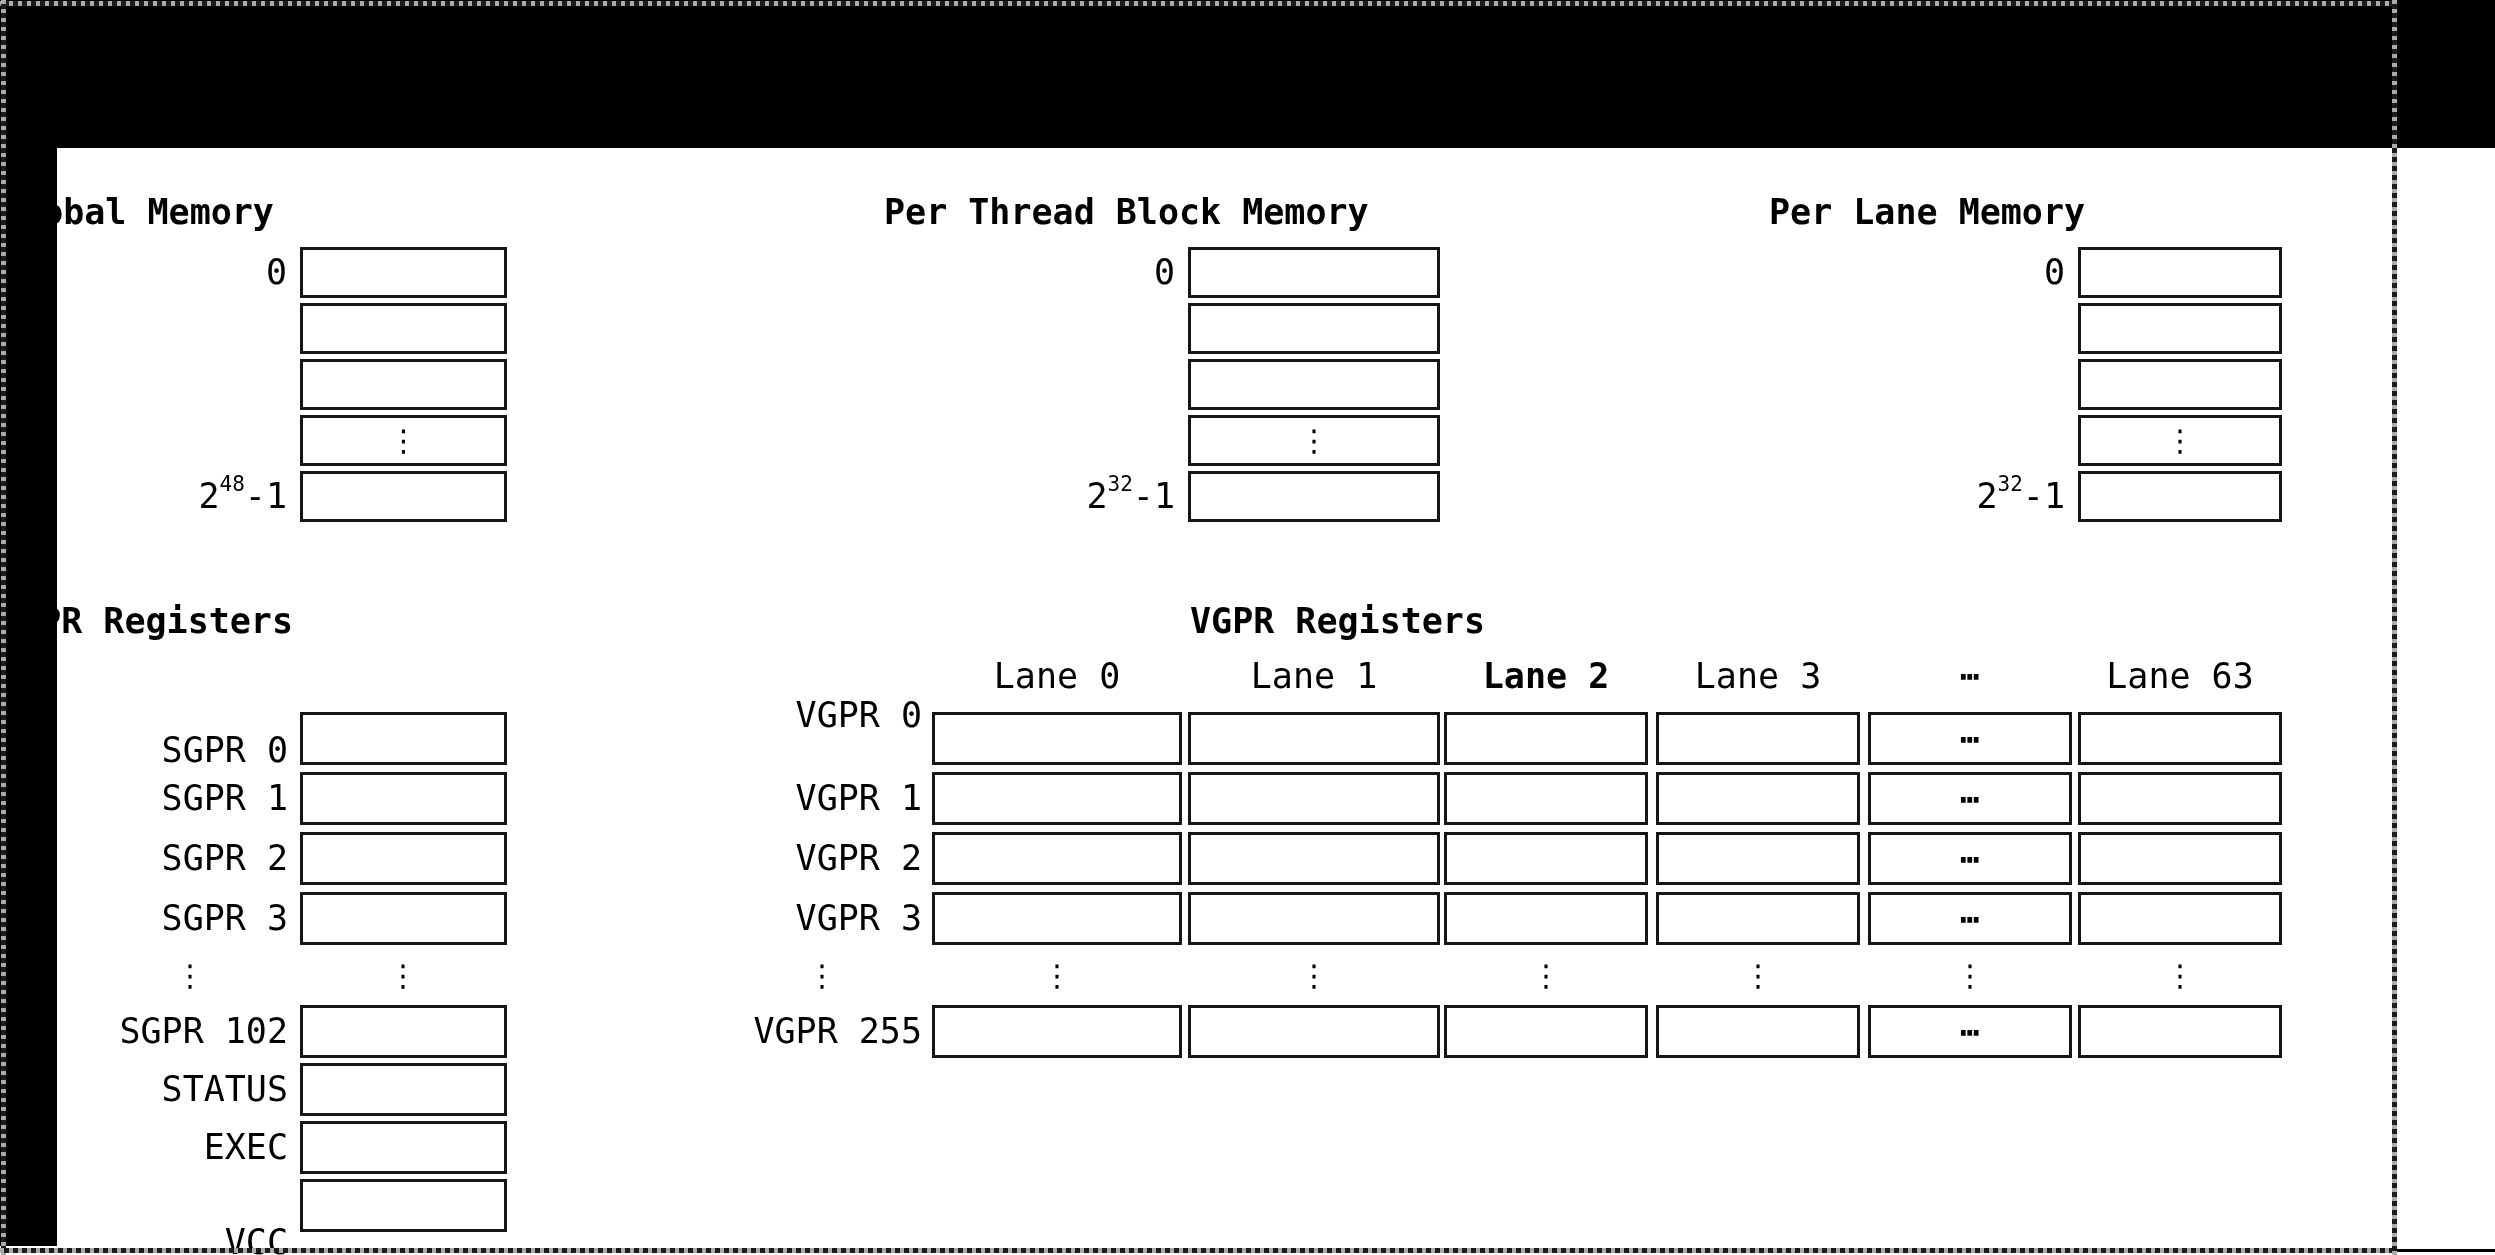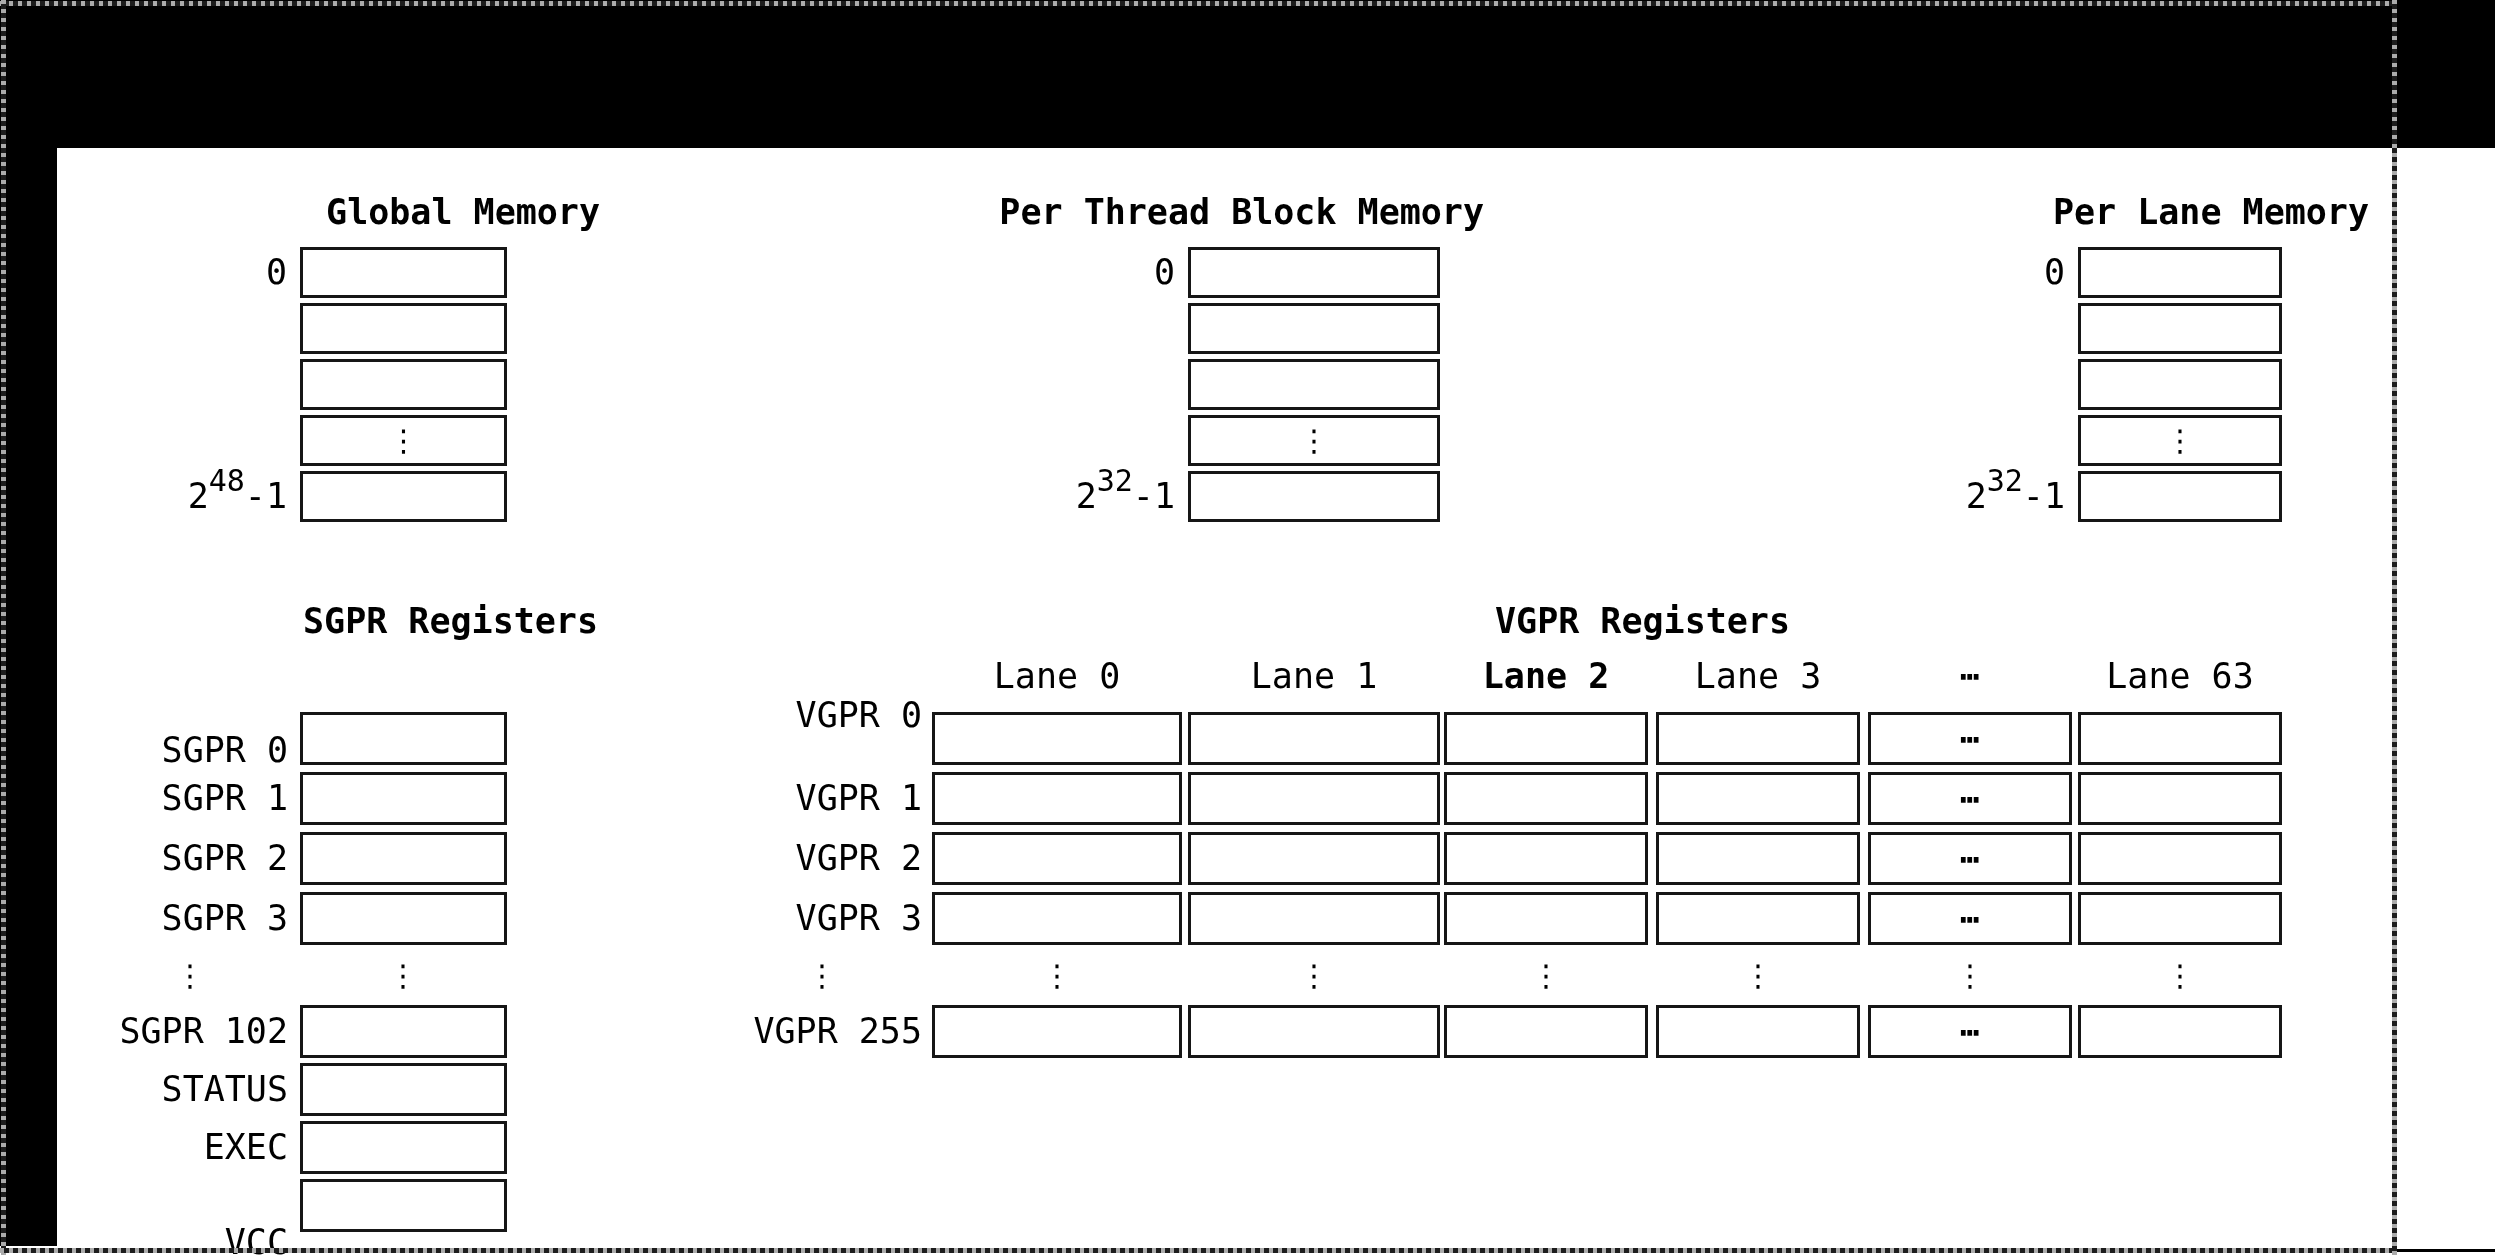--- a/index.html
+++ b/index.html
@@ -8,26 +8,26 @@
     background:#ffffff;
     font-family:"DejaVu Sans Mono","Liberation Mono",monospace;
     color:#000;
   }
   .blk{position:absolute;background:#000;}
   .box{
     position:absolute;background:#fff;border:3px solid #161616;
     box-sizing:border-box;display:flex;align-items:center;justify-content:center;
   }
   .lbl{position:absolute;font-size:35px;text-align:right;white-space:pre;}
-  .ttl{position:absolute;font-size:35px;font-weight:bold;text-align:right;white-space:pre;}
+  .ttl{position:absolute;font-size:35px;font-weight:bold;text-align:left;white-space:pre;}
   .hdr{position:absolute;font-size:35px;text-align:center;white-space:pre;}
   .vdf{position:absolute;display:flex;align-items:center;justify-content:center;}
   .vd{font-size:30px;line-height:1;}
   .cd{font-size:33px;font-weight:bold;line-height:1;}
-  sup.e{font-size:30px;line-height:0;position:relative;top:-4px;}
+  sup.e{font-size:21px;line-height:0;position:relative;top:-4px;}
   .mq-h{position:absolute;height:5px;background:repeating-linear-gradient(90deg,#ababab 0 4px,#1c1c1c 4px 9px);}
   .mq-v{position:absolute;width:5px;background:repeating-linear-gradient(180deg,#ababab 0 4px,#1c1c1c 4px 9px);}
 </style>
 </head>
 <body>
 
 <div class="blk" style="left:0;top:0;width:2495px;height:148px;"></div>
 <div class="blk" style="left:0;top:148px;width:57px;height:1098px;"></div>
 <div class="blk" style="left:2392px;top:1249px;width:103px;height:3px;"></div>
 

